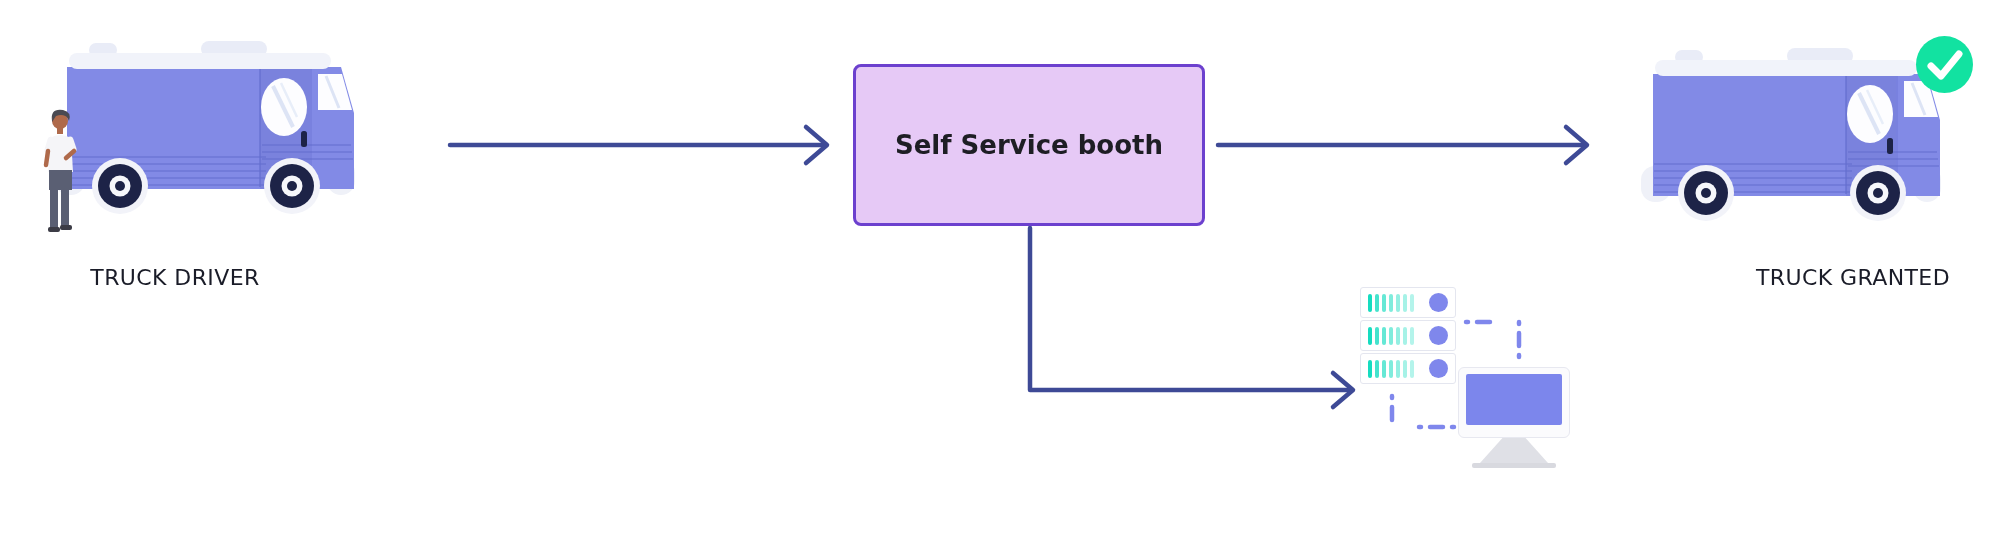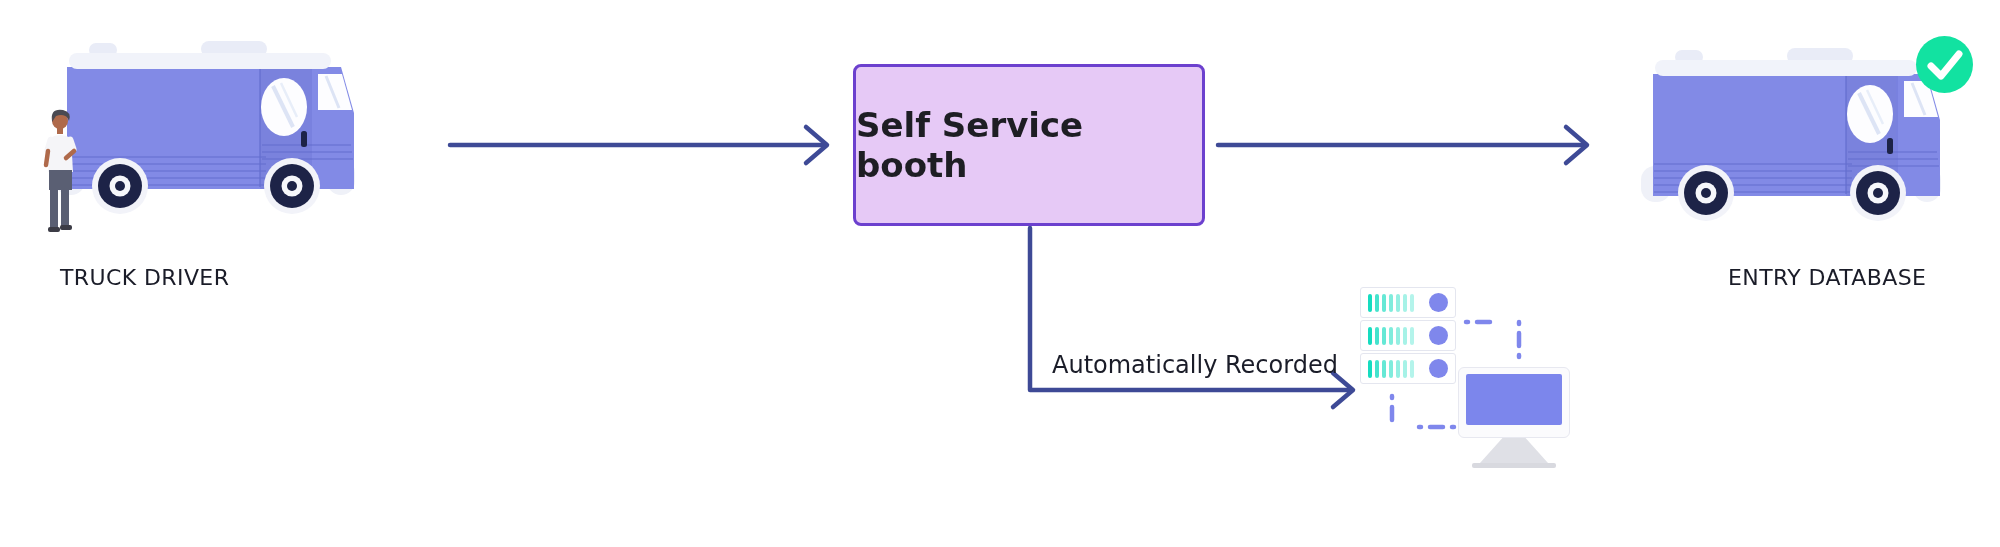--- a/index.html
+++ b/index.html
@@ -12,31 +12,31 @@
     color:var(--c-text,#1A1C28);
   }
   .abs{position:absolute;}
   svg{display:block;}
   .edges-overlay{position:absolute;left:0;top:0;pointer-events:none;}
   .edge-line{stroke:var(--c-arrow,#3E4A96);stroke-width:4.5;fill:none;stroke-linecap:round;stroke-linejoin:round;}
   .dotted-line{stroke:var(--c-periwinkle,#7F87EC);stroke-width:4.5;fill:none;stroke-linecap:round;stroke-dasharray:2 9 13 9;}
   .node-label{
     position:absolute;
     font-size:22px;letter-spacing:.4px;
-    text-align:left;color:var(--c-text,#1A1C28);
+    text-align:center;color:var(--c-text,#1A1C28);
     white-space:nowrap;
   }
   .booth{
     position:absolute;left:853px;top:64px;width:352px;height:162px;
     background:var(--c-booth-fill,#E6C9F6);
     border:3px solid var(--c-booth-border,#6C40CE);
     border-radius:8px;box-sizing:border-box;
     display:flex;align-items:center;justify-content:center;
   }
-  .booth span{font-weight:bold;font-size:34px;color:#1E1E24;}
+  .booth span{font-weight:bold;font-size:26px;color:#1E1E24;}
   .edge-label{
     position:absolute;left:1052px;top:351px;
     font-size:24px;color:var(--c-text,#1A1C28);white-space:nowrap;
   }
   
   .db-group{position:absolute;left:1355px;top:282px;width:240px;height:240px;}
   .server-rack{position:absolute;left:5px;top:5px;width:96px;}
   .server-unit{
     width:96px;height:31px;background:#ffffff;
     border:1.5px solid #E4E6EF;border-radius:3px;box-sizing:border-box;
@@ -170,21 +170,20 @@
       <path class="dotted-line" d="M1519 322 V364"></path>
       <path class="dotted-line" d="M1392 396 V428"></path>
       <path class="dotted-line" d="M1419 427 H1455"></path>
     </g>
   </svg>
 
   <div class="booth">
     <span>Self Service booth</span>
   </div>
 
-  <div class="edge-label">Automatically Recorded</div>
 
   <div class="db-group">
     <div class="server-rack">
       <div class="server-unit">
         <div class="bars">
           <span class="bar"></span>
             <span class="bar"></span>
             <span class="bar"></span>
             <span class="bar"></span>
             <span class="bar"></span>
@@ -226,15 +225,15 @@
   </div>
 
   <svg class="abs" style="left:1636px;top:40px" width="310" height="186" viewBox="0 0 310 186">
     <use href="#truck-art" x="5" y="8"></use>
   </svg>
   <div class="check-badge">
     <svg width="57" height="57" viewBox="0 0 57 57">
       <polyline points="15,30 25,40 43,18" fill="none" stroke="#ffffff" stroke-width="7" stroke-linecap="round" stroke-linejoin="round"></polyline>
     </svg>
   </div>
-  <div class="node-label" style="left:1728px;top:265px;width:250px">ENTRY DATABASE</div>
+  <div class="node-label" style="left:1728px;top:265px;width:250px">TRUCK GRANTED</div>
 
 </div>
 
 </body></html>

